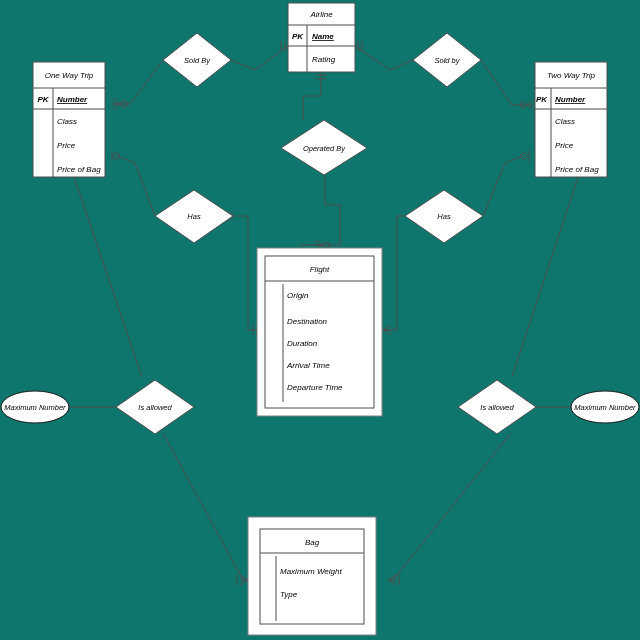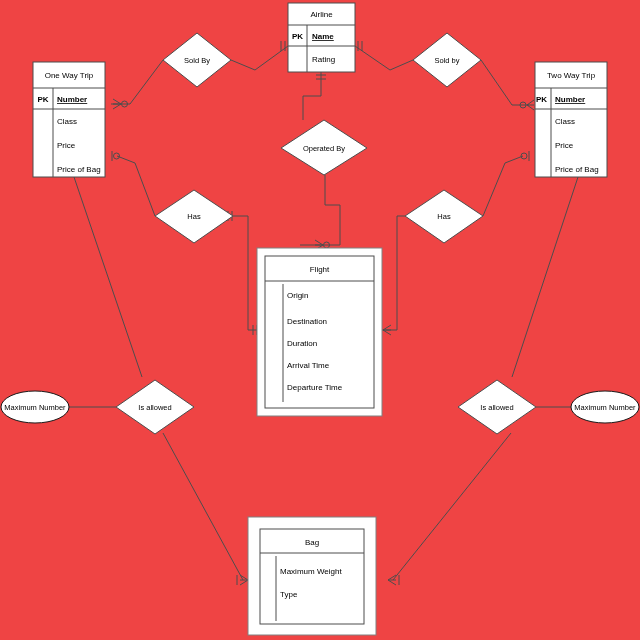--- a/index.html
+++ b/index.html
@@ -4,23 +4,24 @@
 <style>
   html, body {
     margin: 0;
     padding: 0;
     background: #ffffff;
   }
   #canvas {
     position: relative;
     width: 640px;
     height: 640px;
-    background: #ef4444;
+    background: #0f766e;
     font-family: "Liberation Sans", sans-serif;
     overflow: hidden;
+    font-style: italic;
   }
   svg#er {
     display: block;
     width: 640px;
     height: 640px;
   }
   .ln {
     stroke: #4d4d4d;
     stroke-width: 1;
     fill: none;

